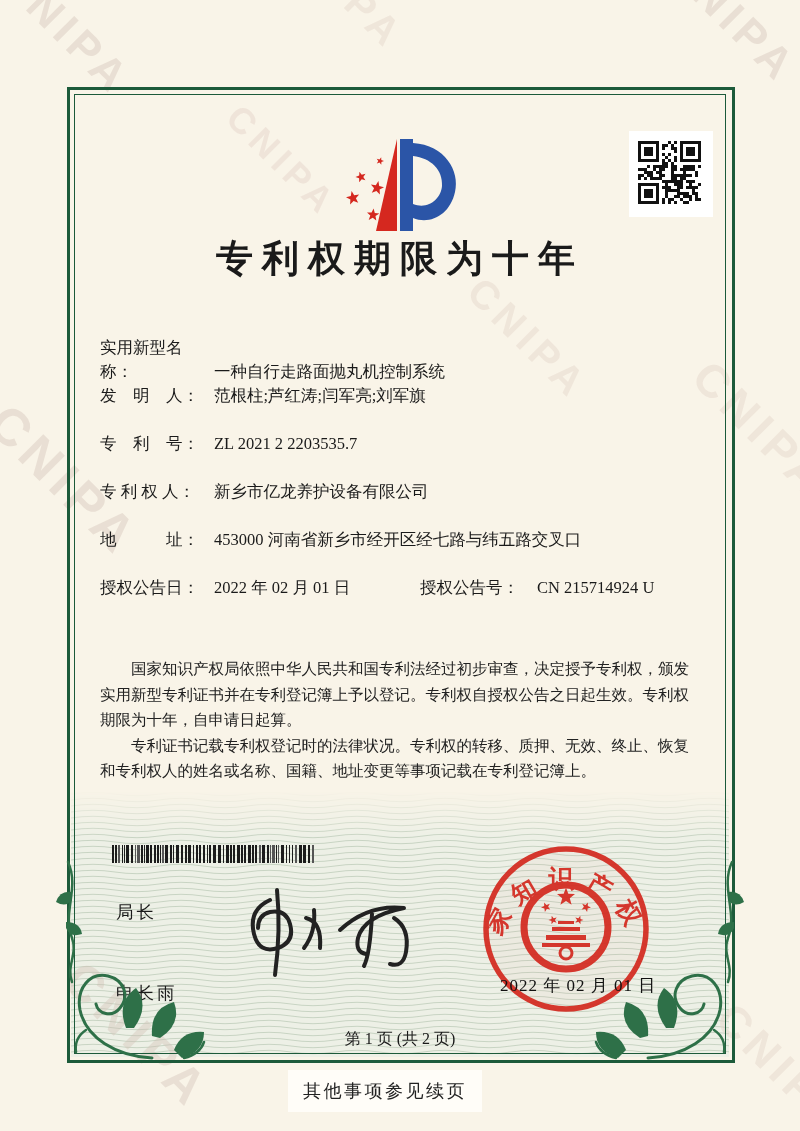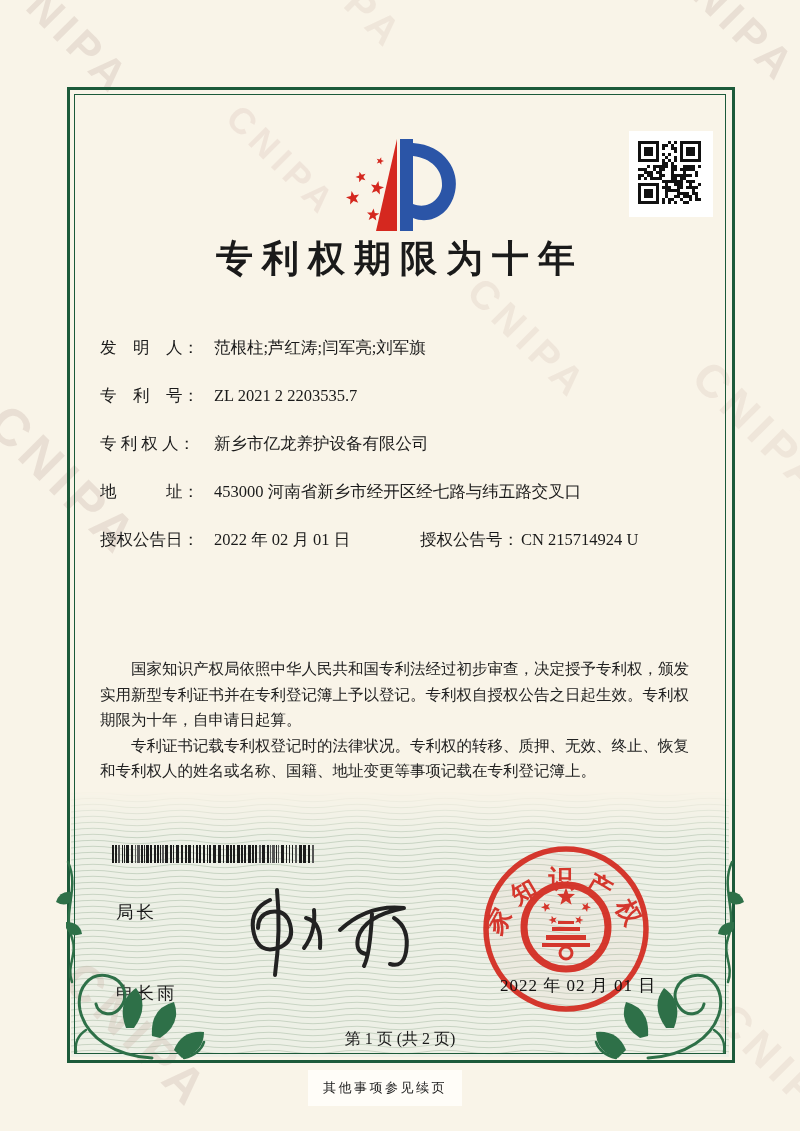--- a/index.html
+++ b/index.html
@@ -40,21 +40,21 @@
   .qr-box{position:absolute;left:629px;top:131px;width:84px;height:86px;background:#fff;z-index:3;
           display:flex;align-items:center;justify-content:center;}
 
   .title{position:absolute;left:0;top:234px;width:800px;margin:0;text-align:center;
          font-size:37px;font-weight:700;letter-spacing:9px;z-index:3;}
 
   .fields{position:absolute;left:100px;top:336px;width:620px;z-index:3;font-size:16.5px;}
   .fields .row{position:relative;height:48px;line-height:24px;}
   .fields .lbl{display:inline-block;width:114px;}
   .fields .grant2{position:absolute;left:320px;top:0;}
-  .fields .grant2 .lbl{width:auto;margin-right:2px;}
+  .fields .grant2 .lbl{width:auto;margin-right:18px;}
 
   .paras{position:absolute;left:100px;top:656px;width:604px;z-index:3;
          font-size:15.5px;line-height:25.5px;color:#222;}
   .paras p{margin:0;text-indent:2em;}
 
   .barcode{position:absolute;left:112px;top:845px;z-index:3;}
 
   .official-pos{position:absolute;left:116px;top:900px;font:500 17.5px "Liberation Sans","DejaVu Sans",sans-serif;
                 letter-spacing:3px;z-index:3;}
   .official-name{position:absolute;left:116px;top:981px;font:500 17.5px "Liberation Sans","DejaVu Sans",sans-serif;
@@ -69,21 +69,21 @@
 
   .page-info{position:absolute;left:0;top:1029px;width:800px;text-align:center;font-size:16px;z-index:3;}
 
   .ornament{position:absolute;width:150px;height:205px;z-index:4;color:#2e7048;}
   .orn-left{left:56px;top:860px;}
   .orn-right{left:594px;top:860px;transform:scaleX(-1);}
   .ornament path.s{stroke:currentColor;fill:none;stroke-linecap:round;}
   .ornament path.f{fill:currentColor;stroke:none;}
 
   .continuation{position:absolute;left:385px;top:1070px;transform:translateX(-50%);
-                background:#fffdf8;padding:9px 15px;font-size:13px;letter-spacing:2.5px;z-index:3;
+                background:#fffdf8;padding:9px 15px;font-size:18px;letter-spacing:2.5px;z-index:3;
                 color:#222;}
 </style>
 </head>
 <body>
 
 <div class="page">
 
   <div class="wm wm1">CNIPA</div>
   <div class="wm wm2 light">CNIPA</div>
   <div class="wm wm3">CNIPA</div>
@@ -305,20 +305,23 @@
         <rect x="36" y="60" width="3" height="3" fill="#111"></rect>
         <rect x="45" y="60" width="3" height="3" fill="#111"></rect>
         <rect x="48" y="60" width="3" height="3" fill="#111"></rect>
       </svg>
   </div>
 
   <h1 class="title">专利权期限为十年</h1>
 
   <div class="fields">
     <div class="row">
+      <span class="lbl">实用新型名称：</span><span>一种自行走路面抛丸机控制系统</span>
+    </div>
+    <div class="row">
       <span class="lbl">发　明　人：</span><span>范根柱;芦红涛;闫军亮;刘军旗</span>
     </div>
     <div class="row">
       <span class="lbl">专　利　号：</span><span>ZL 2021 2 2203535.7</span>
     </div>
     <div class="row">
       <span class="lbl">专 利 权 人：</span><span>新乡市亿龙养护设备有限公司</span>
     </div>
     <div class="row">
       <span class="lbl">地　　　址：</span><span>453000 河南省新乡市经开区经七路与纬五路交叉口</span>

